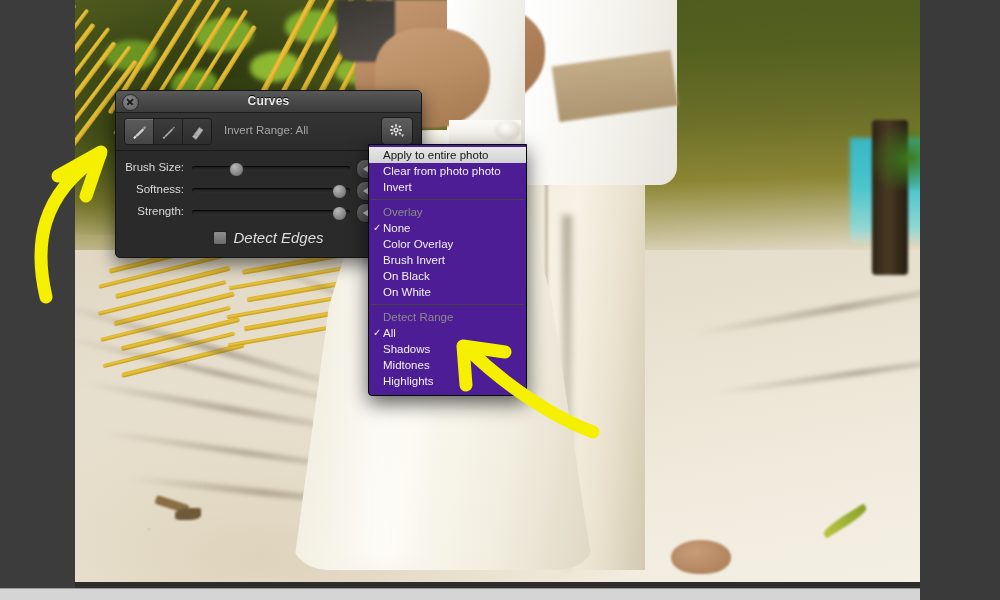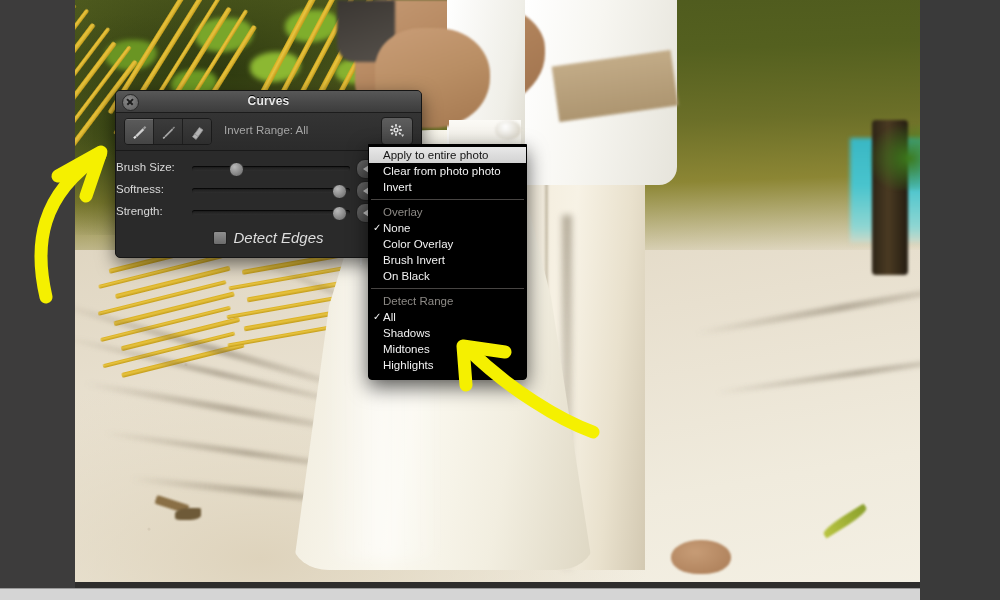--- a/index.html
+++ b/index.html
@@ -317,20 +317,21 @@
   }
 
   .panel-body { position: relative; padding-top: 6px; }
 
   .slider-row {
     position: relative;
     height: 22px;
   }
   .slider-label {
     position: absolute; left: 0; width: 68px; top: 4px;
+    text-align: right;
     font-size: 11.5px;
     color: #d9d9d9;
   }
   .slider-track {
     position: absolute; left: 76px; top: 9px;
     width: 158px; height: 5px;
     border-radius: 3px;
     background: linear-gradient(180deg, #1b1b1b, #2e2e2e);
     box-shadow: inset 0 1px 1px rgba(0,0,0,.8);
   }
@@ -377,21 +378,21 @@
     font-size: 15px;
     color: #dedede;
     font-style: italic;
   }
 
   
   .menu {
     position: absolute;
     left: 368px; top: 144px;
     width: 157px;
-    background: #000000;
+    background: #4c1d95;
     border: 1px solid #000;
     border-radius: 0 0 4px 4px;
     box-shadow: 0 7px 20px rgba(0,0,0,.65);
     padding: 2px 0 6px 0;
     overflow: hidden;
   }
   .menu-item {
     position: relative;
     height: 16px;
     line-height: 16px;
@@ -649,20 +650,23 @@
     </div>
     <div class="menu-item">
       <span>Color Overlay</span>
     </div>
     <div class="menu-item">
       <span>Brush Invert</span>
     </div>
     <div class="menu-item">
       <span>On Black</span>
     </div>
+    <div class="menu-item">
+      <span>On White</span>
+    </div>
 
     <div class="menu-sep"></div>
 
     <div class="menu-header">Detect Range</div>
     <div class="menu-item">
       <span class="check">✓</span>
       <span>All</span>
     </div>
     <div class="menu-item">
       <span>Shadows</span>

